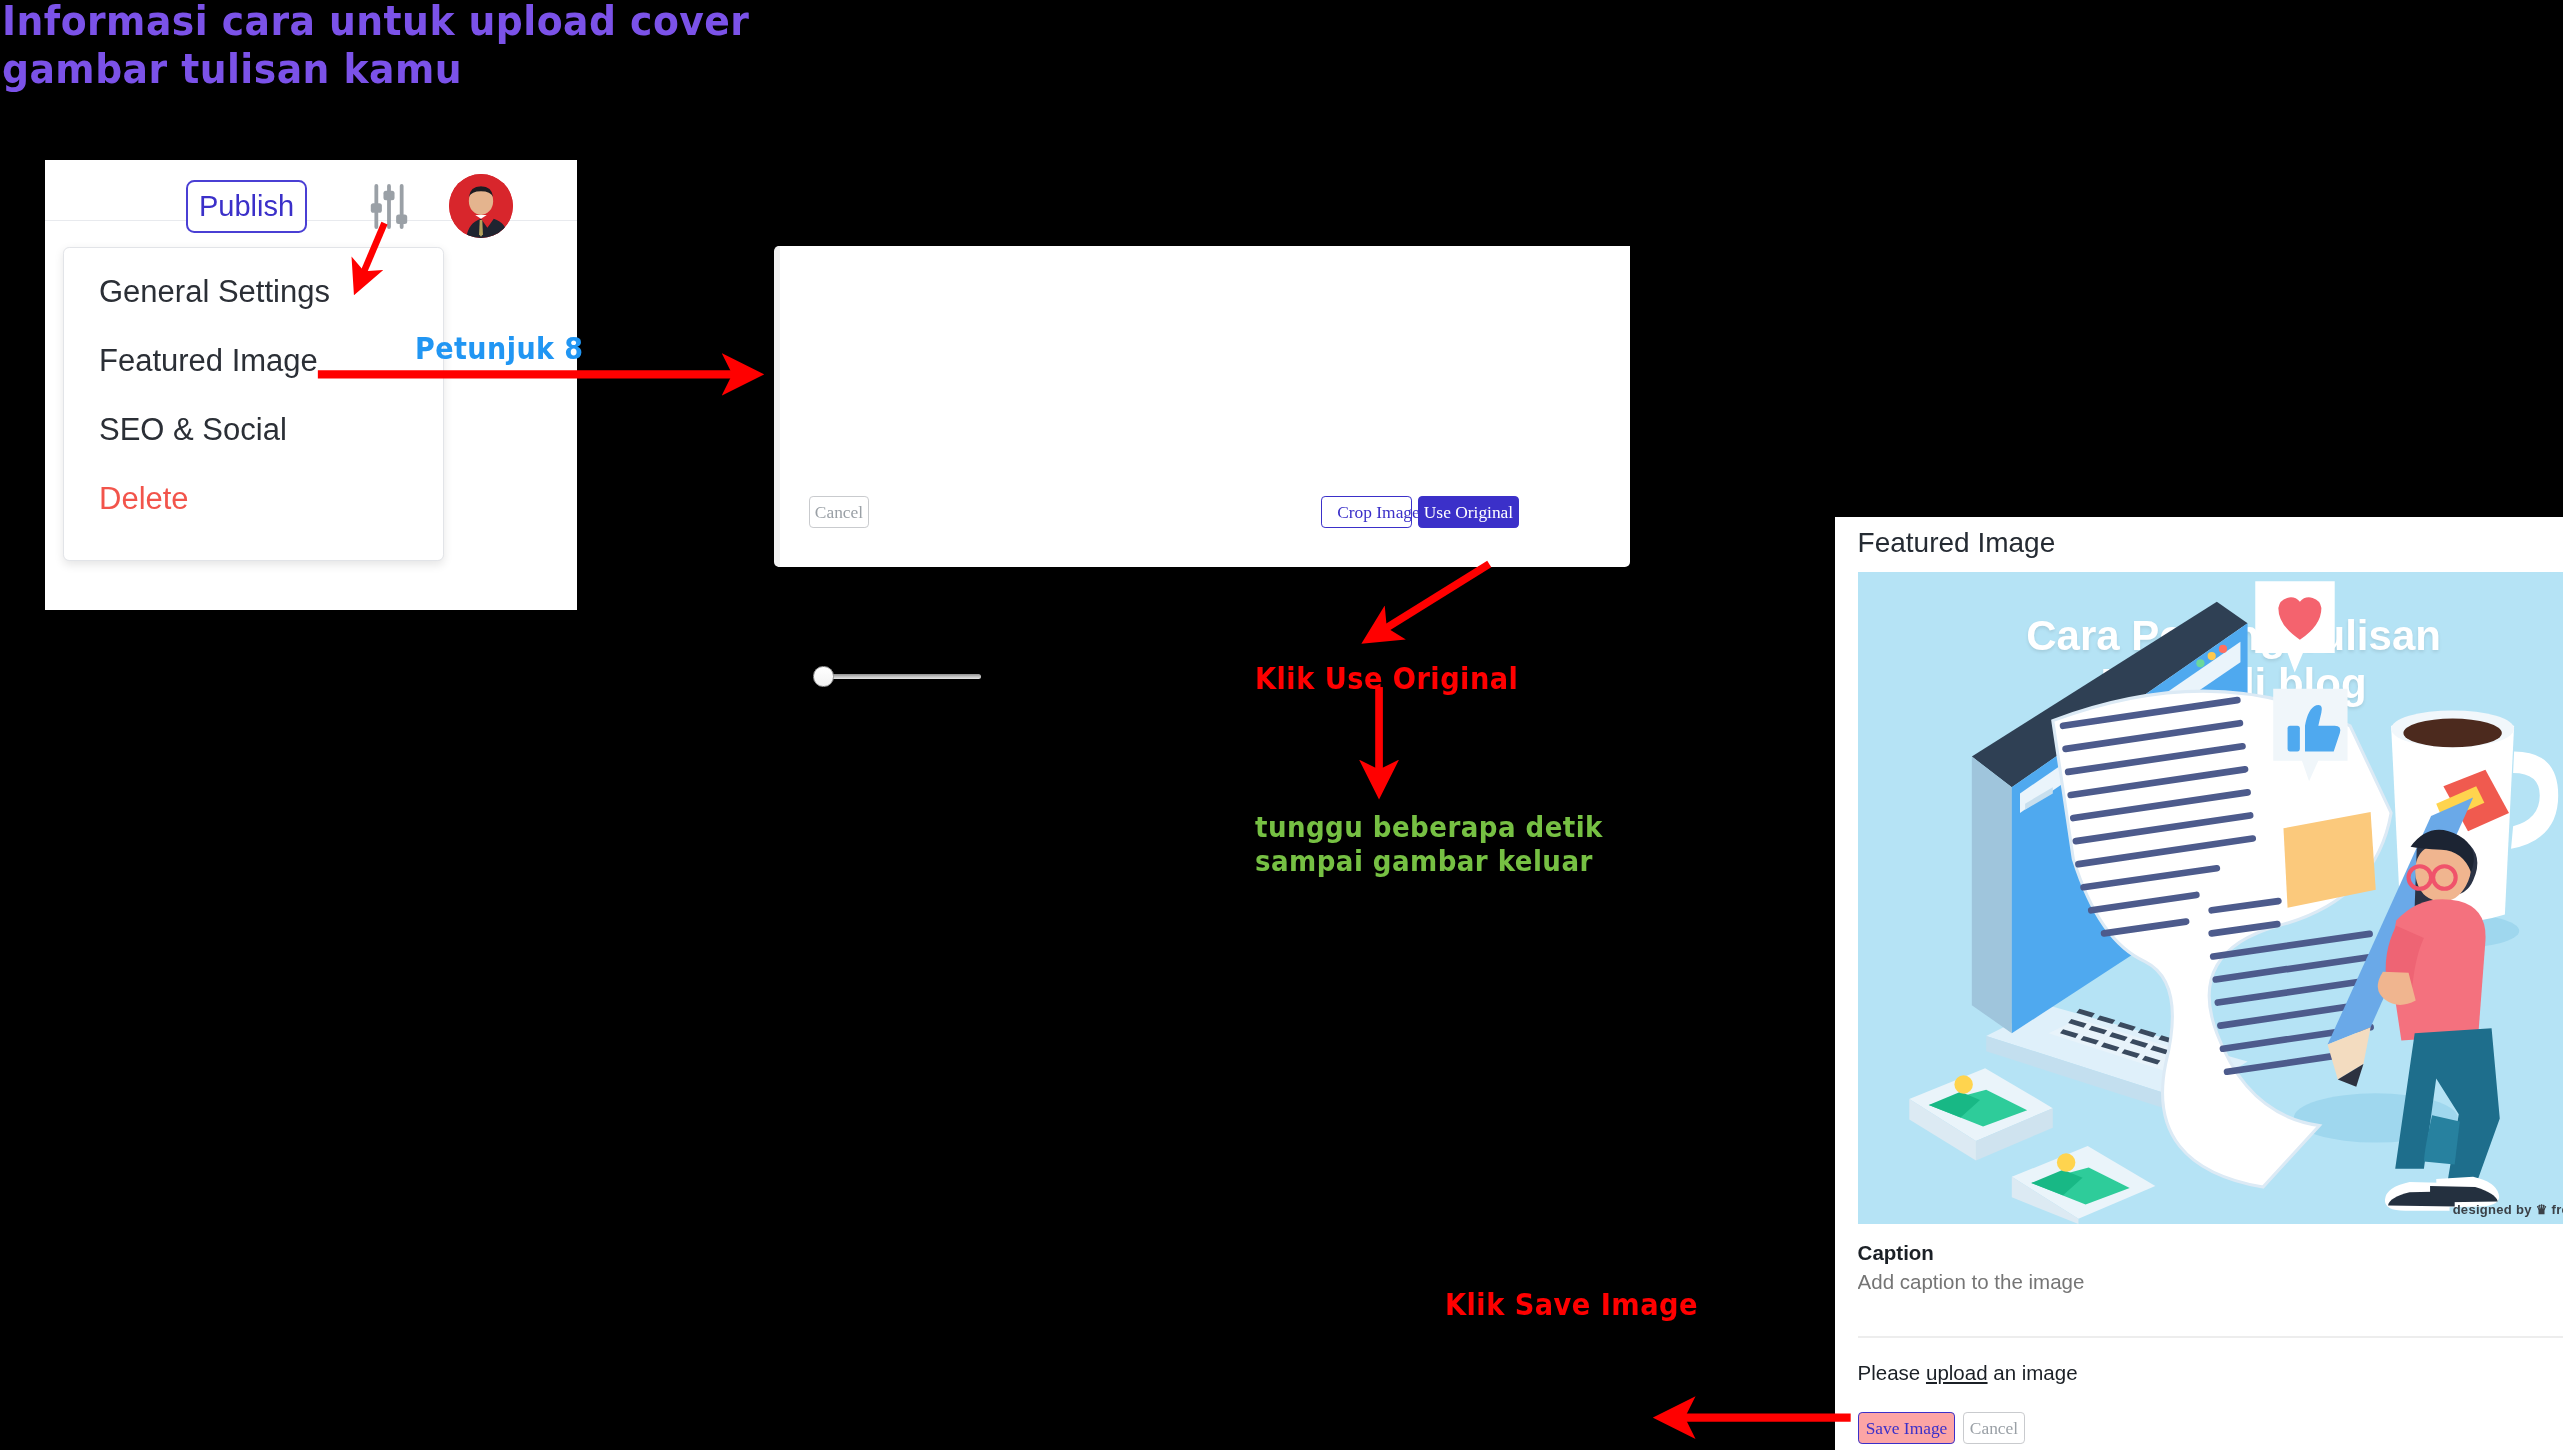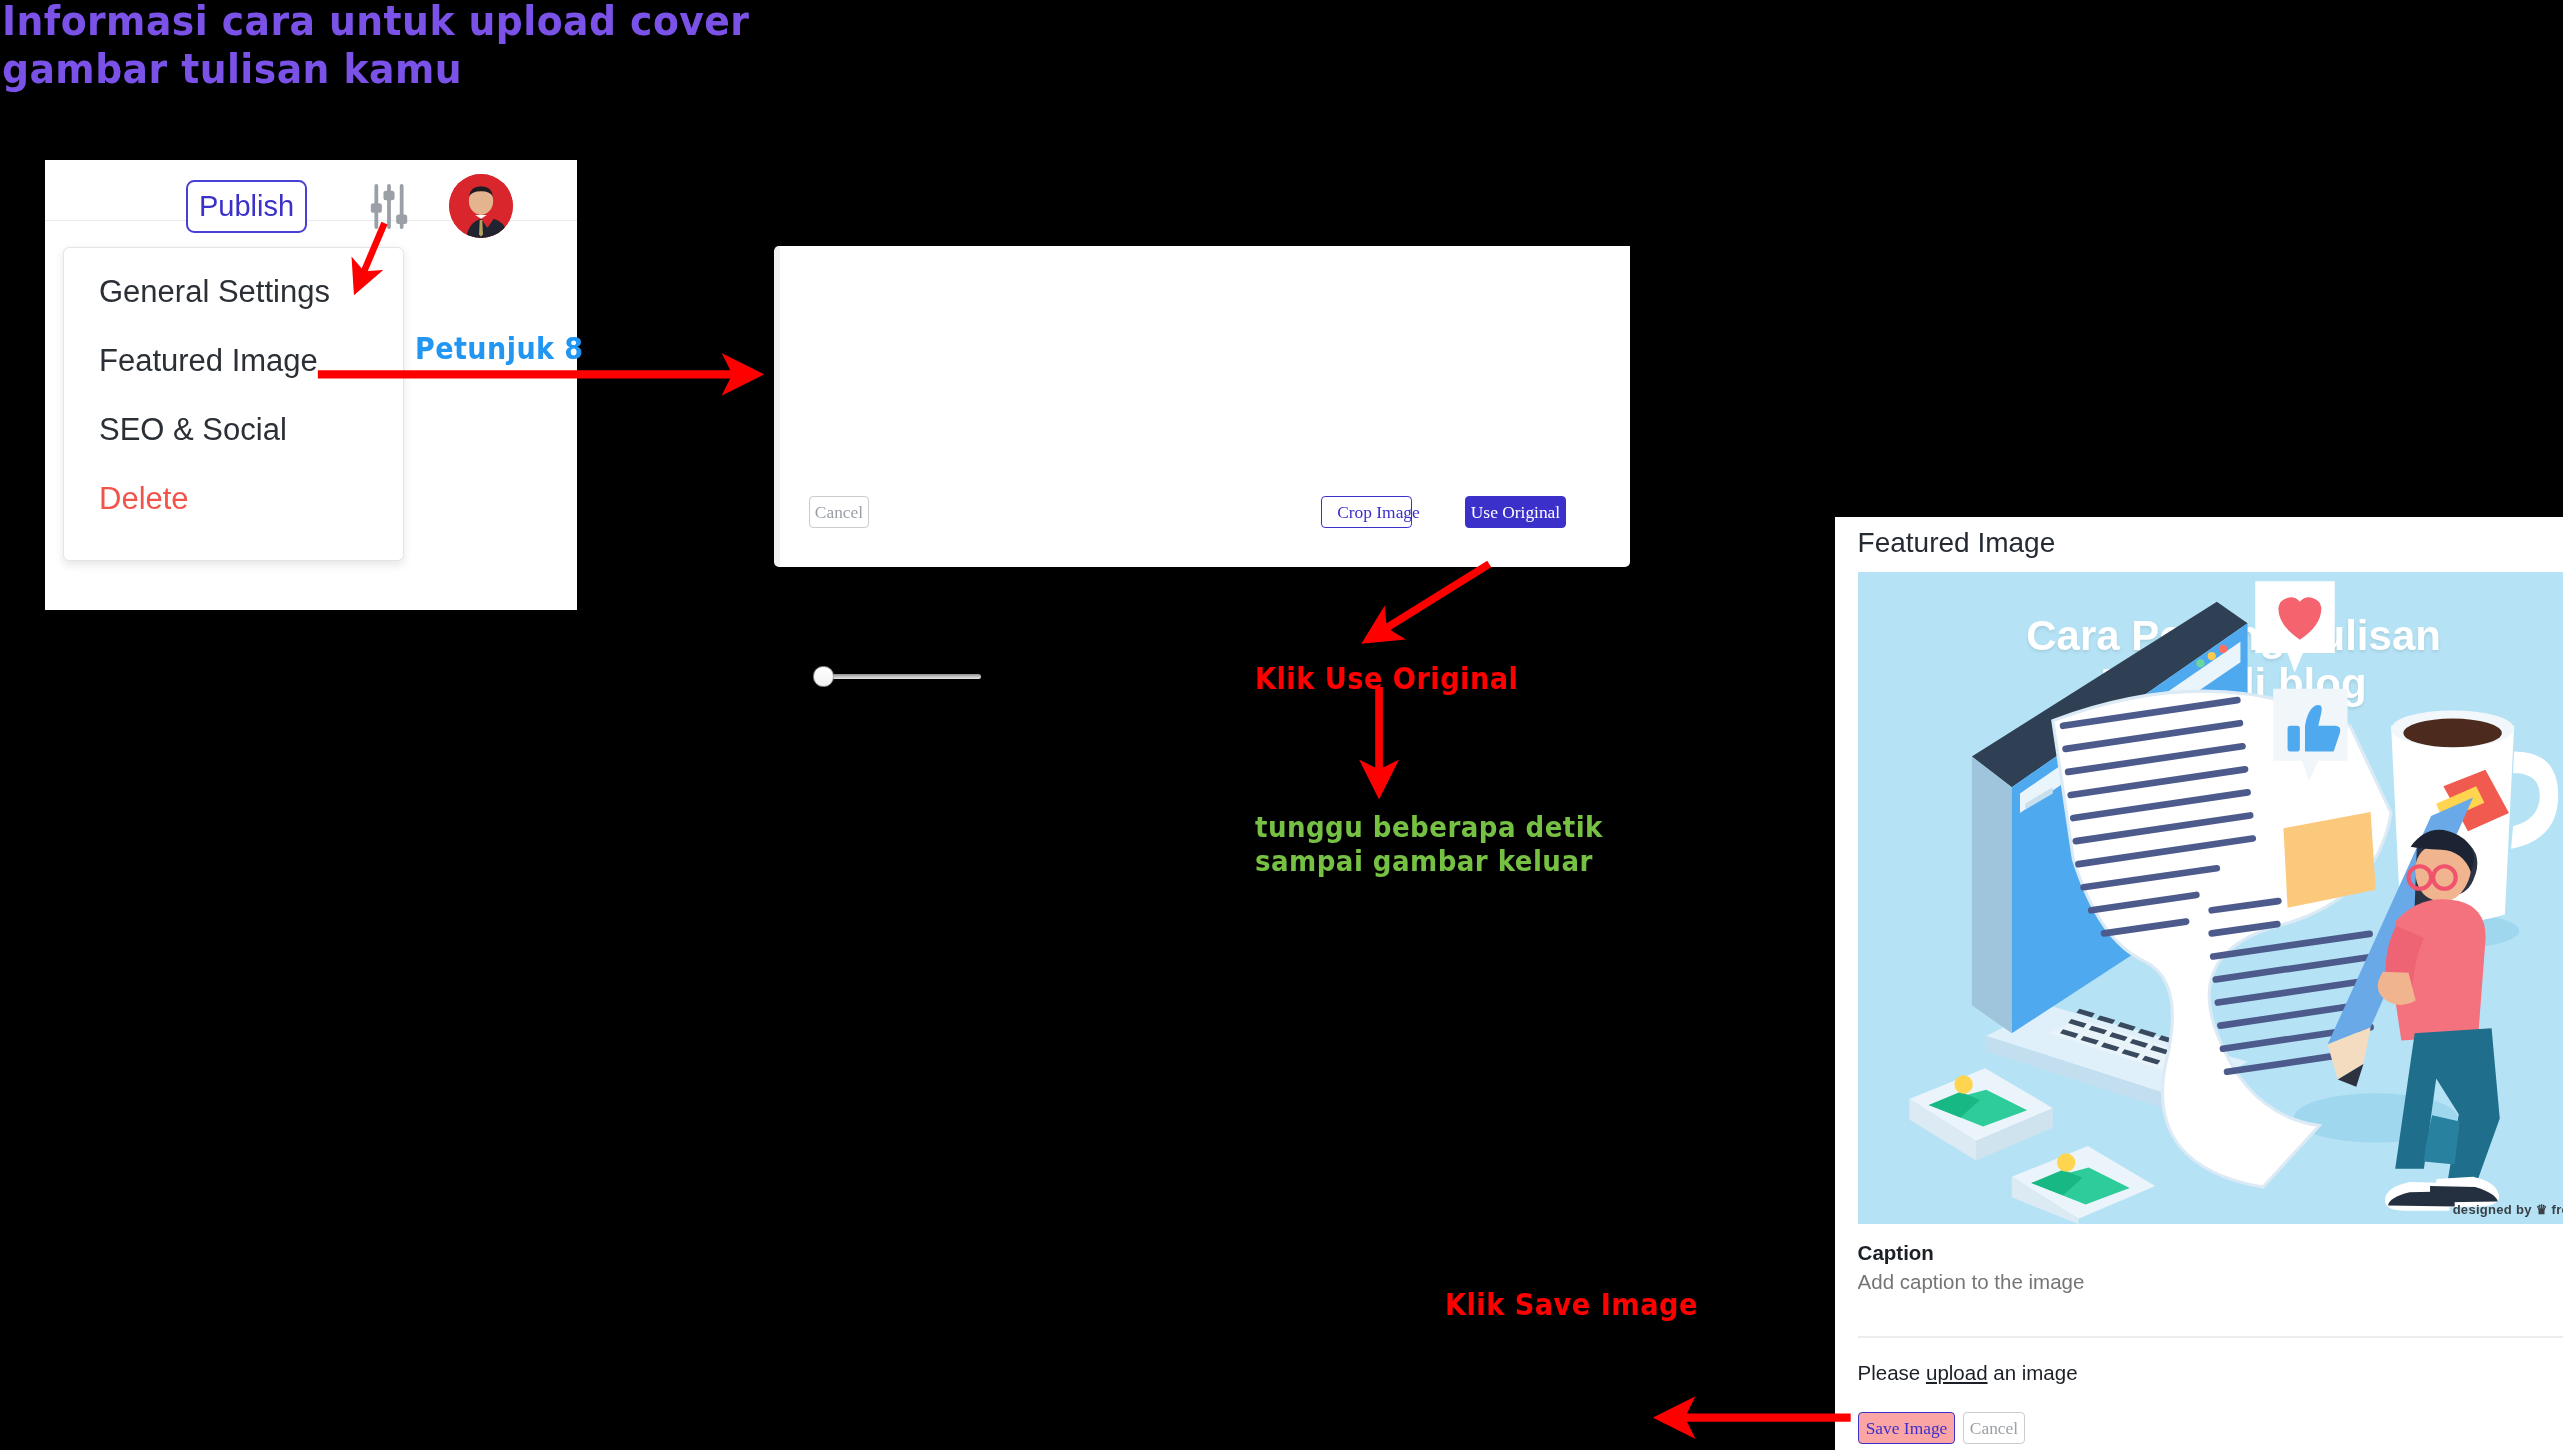--- a/index.html
+++ b/index.html
@@ -79,21 +79,21 @@
     position:absolute;left:370px;top:182px;width:38px;height:49px;cursor:pointer;
   }
   #author-avatar{
     position:absolute;left:449px;top:174px;width:64px;height:64px;
     border-radius:50%;overflow:hidden;background:#D8262C;
   }
 
   
   #settings-dropdown{
     position:absolute;left:63px;top:247px;
-    width:341px;height:314px;
+    width:381px;height:314px;
     background:#fff;border:1px solid #e2e4e8;border-radius:6.2px;
     box-shadow:0 3.1px 9.2px rgba(0,0,0,.10);
     box-sizing:border-box;
   }
   .menu-item{
     position:absolute;left:35px;
     font-size:31px;color:#2b2f36;
     font-family:"Liberation Sans",sans-serif;
     white-space:nowrap;cursor:pointer;
   }
@@ -135,21 +135,21 @@
     color:#9aa0a6;font-size:17.4px;
   }
   #crop-image-button{
     left:1321px;top:496px;width:91px;height:32px;
     border:1.5px solid #3B30C9;border-radius:4.1px;background:#fff;
     color:#3B30C9;font-size:17.4px;padding-left:24px;
   }
   #use-original-button{
     left:1418px;top:496px;width:101px;height:32px;
     border:1.5px solid #3B30C9;border-radius:4.1px;background:#3B30C9;
-    color:#fff;font-size:17.4px;margin-left:47px;
+    color:#fff;font-size:17.4px;
   }
 
   
   #featured-panel{
     left:1835px;top:517px;width:778px;height:933px;
     background:#fff;
   }
   #featured-title{
     position:absolute;left:22.6px;top:10.3px;
     font-size:28px;color:#252b33;

